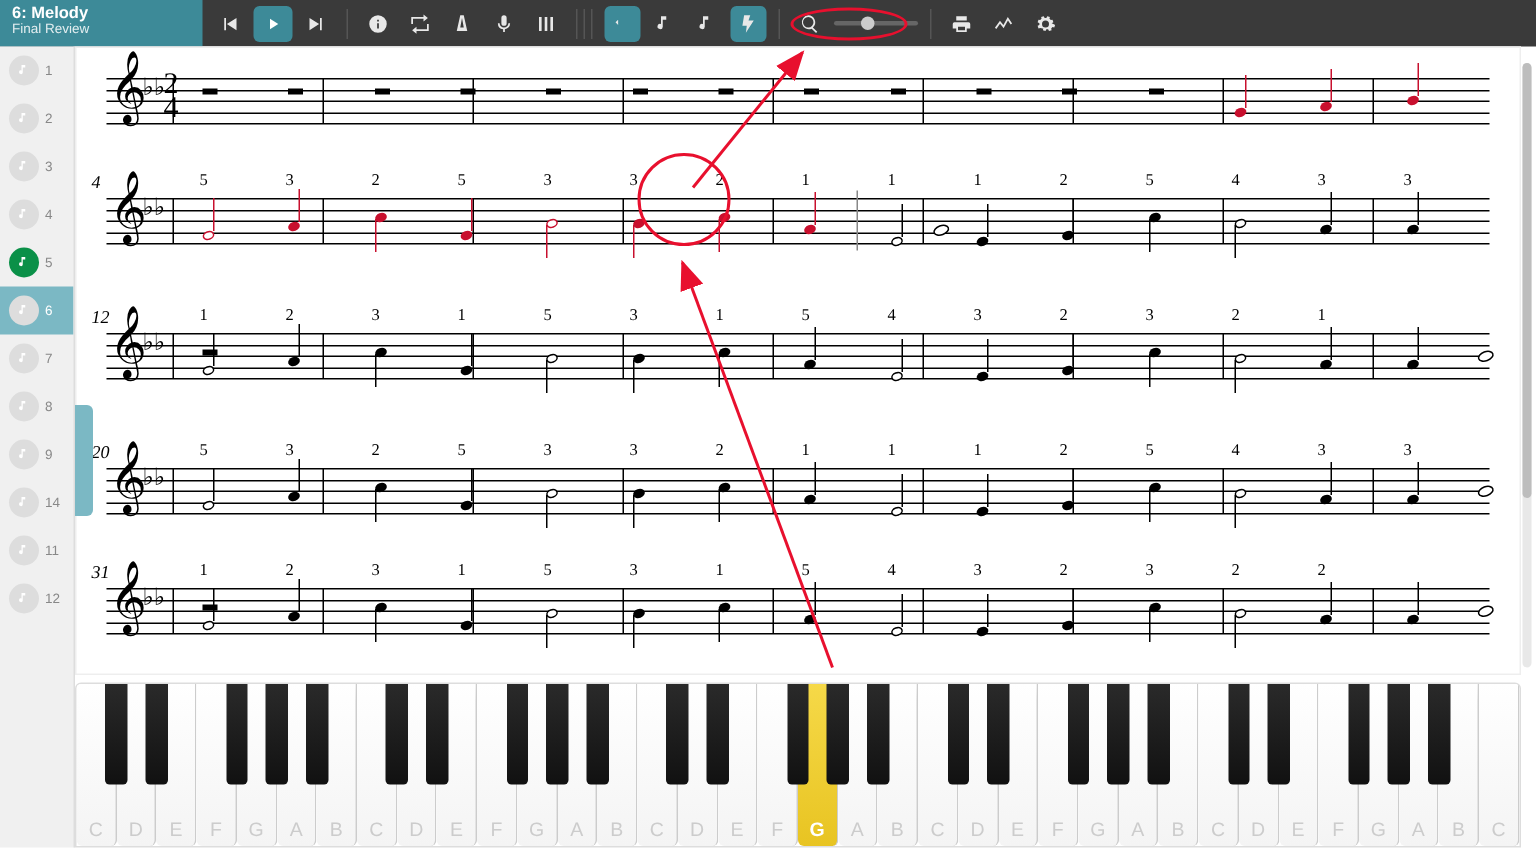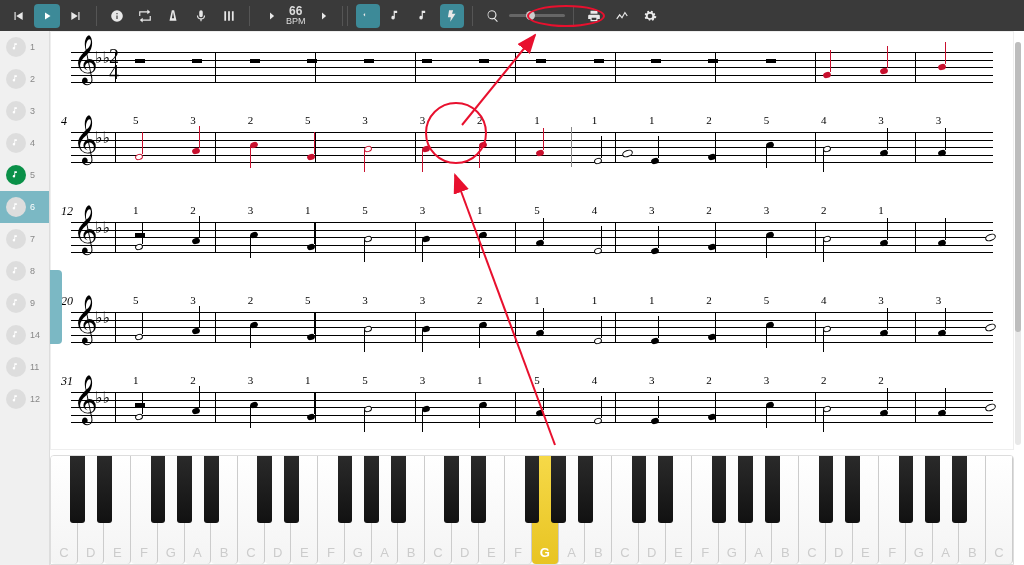--- a/index.html
+++ b/index.html
@@ -66,20 +66,24 @@
 
 .tab-handle { position: absolute; left: 50px; top: 270px; width: 12px; height: 74px; background: #7bb8c4; border-radius: 0 4px 4px 0; z-index: 5; cursor: pointer; }
 
 .scrollbar { position: absolute; right: 3px; top: 42px; bottom: 120px; width: 6px; background: #e8e8e8; border-radius: 3px; }
 .scrollbar-thumb { position: absolute; top: 0; width: 100%; height: 72%; background: #bdbdbd; border-radius: 3px; }
 </style>
 </head>
 <body>
 
 <div class="topbar">
+  <div class="title-block">
+    <div class="t1">6: Melody</div>
+    <div class="t2">Final Review</div>
+  </div>
 
   <div class="tb-group">
     <div class="tb-btn">
         <svg viewBox="0 0 24 24">
           <path d="M6 5h2v14H6zM20 5v14L9 12z"></path>
         </svg>
       </div>
     <div class="tb-btn play">
         <svg viewBox="0 0 24 24">
           <path d="M8 5v14l11-7z"></path>
@@ -115,36 +119,20 @@
         </svg>
       </div>
     <div class="tb-btn">
         <svg viewBox="0 0 24 24">
           <path d="M4 4h3v16H4zm6.5 0h3v16h-3zM17 4h3v16h-3z"></path>
         </svg>
       </div>
   </div>
   <span class="tb-sep"></span>
 
-  <div class="tb-group">
-    <div class="tb-btn">
-        <svg viewBox="0 0 24 24">
-          <path d="M19 12l-7 6V6z"></path>
-        </svg>
-      </div>
-    <div class="bpm">
-      <div class="n">66</div>
-      <div>BPM</div>
-    </div>
-    <div class="tb-btn">
-        <svg viewBox="0 0 24 24">
-          <path d="M5 12l7-6v12z" transform="scale(-1,1) translate(-24,0)"></path>
-        </svg>
-      </div>
-  </div>
   <span class="tb-sep"></span>
 
   <span class="tb-sep"></span>
 
   <div class="tb-group">
     <div class="tb-btn active">
         <svg viewBox="0 0 24 24">
           <path d="M9 3v18M7 7l-3 3 3 3"></path>
         </svg>
       </div>

